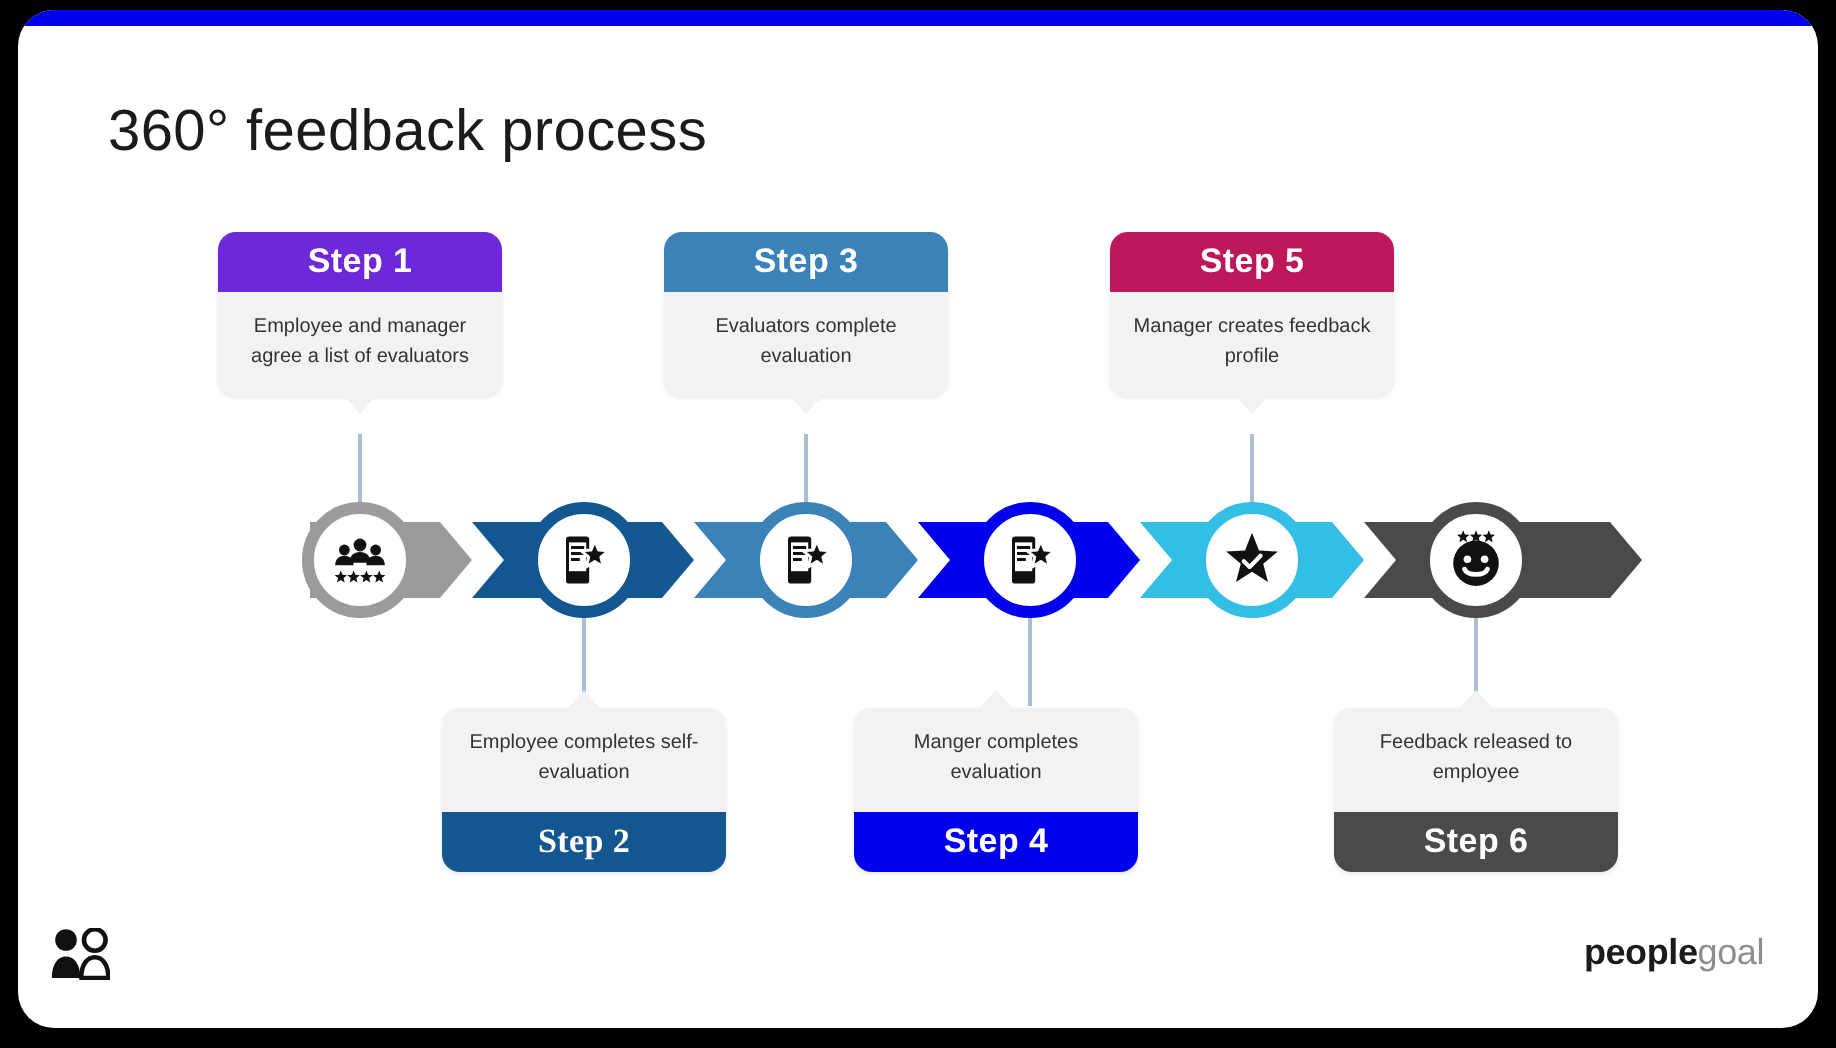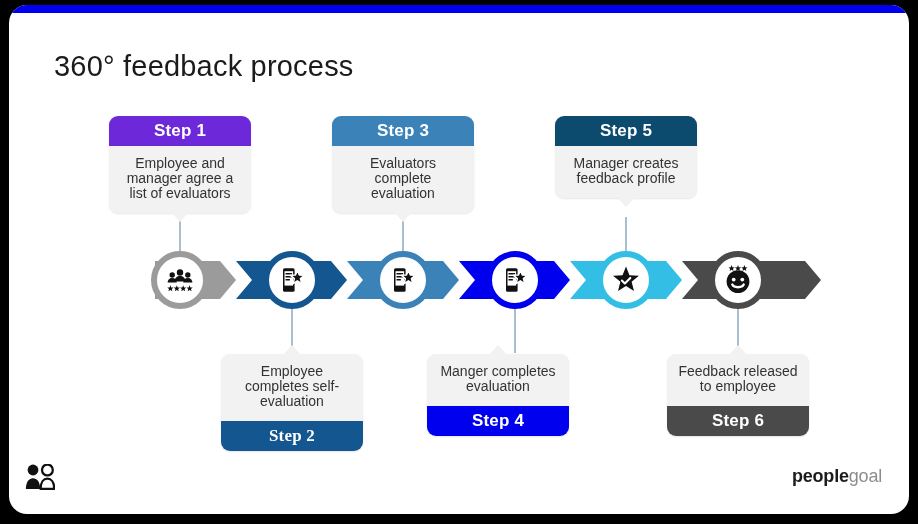--- a/index.html
+++ b/index.html
@@ -96,21 +96,21 @@
     line-height: 30px;
     text-align: center;
     color: #ffffff;
     font-size: 17px;
     font-weight: bold;
     letter-spacing: 0.2px;
   }
   .callout .body {
     padding: 10px 9px 12px 9px;
     text-align: center;
-    font-size: 14px;
+    font-size: 10px;
     line-height: 15px;
     color: #333333;
   }
   
   .callout.top .hdr { border-radius: 9px 9px 0 0; }
   .callout.top .body { border-radius: 0 0 9px 9px; background: #f2f2f2; }
   .callout.top .nub {
     position: absolute;
     left: 50%;
     bottom: -9px;
@@ -258,21 +258,21 @@
           <div class="hdr" style="background: rgb(59, 130, 184);">Step 3</div>
           <div class="body">Evaluators complete evaluation</div>
           <div class="nub"></div>
         </div>
         <div class="callout bottom" style="left: 418px; top: 349px;">
           <div class="body">Manger completes evaluation</div>
           <div class="hdr" style="background: rgb(0, 0, 238);">Step 4</div>
           <div class="nub"></div>
         </div>
         <div class="callout top" style="left: 546px; top: 111px;">
-          <div class="hdr" style="background: #0c4a6e;">Step 5</div>
+          <div class="hdr" style="background: #be185d;">Step 5</div>
           <div class="body">Manager creates feedback profile</div>
           <div class="nub"></div>
         </div>
         <div class="callout bottom" style="left: 658px; top: 349px;">
           <div class="body">Feedback released to employee</div>
           <div class="hdr" style="background: rgb(74, 74, 74);">Step 6</div>
           <div class="nub"></div>
         </div>
       </div>
 

